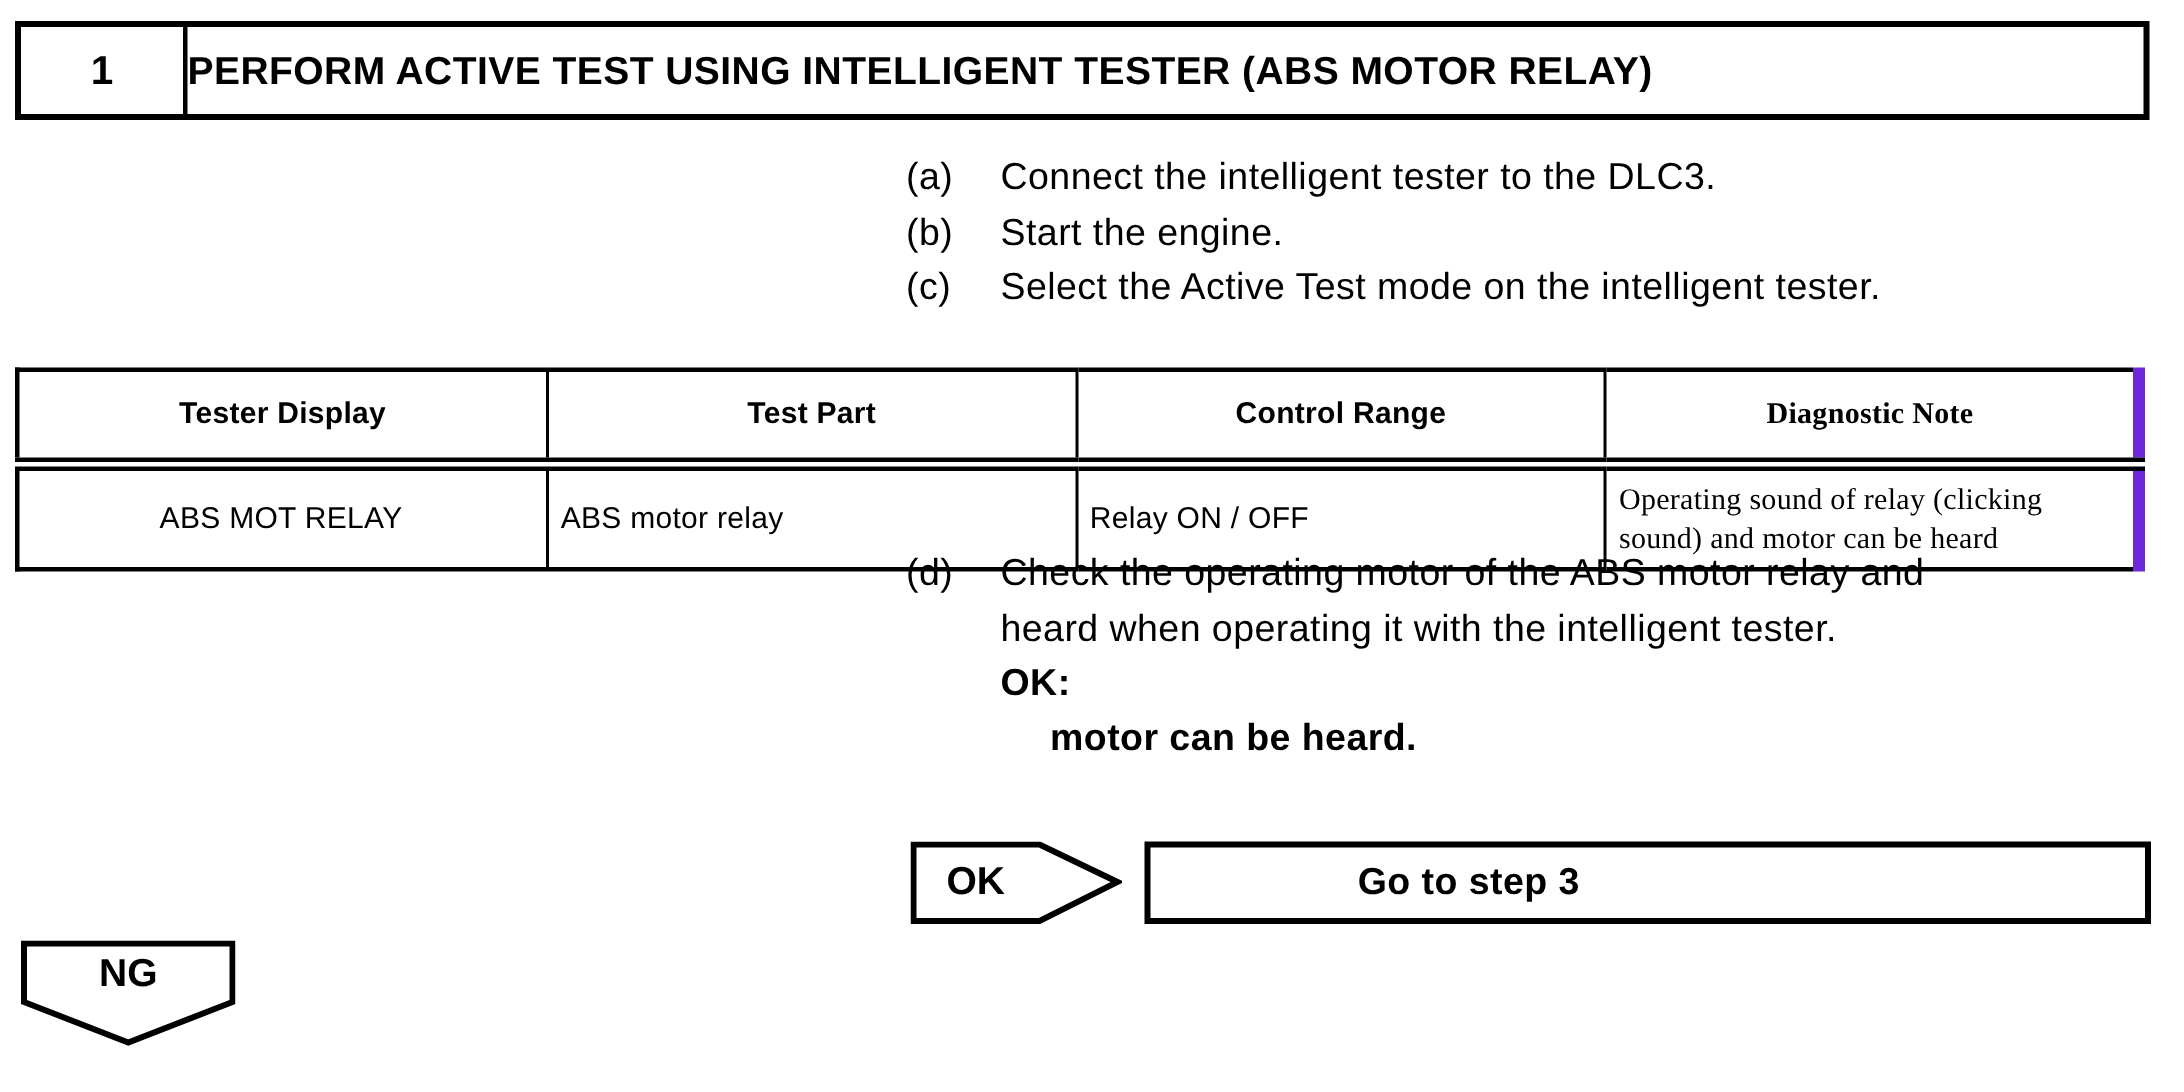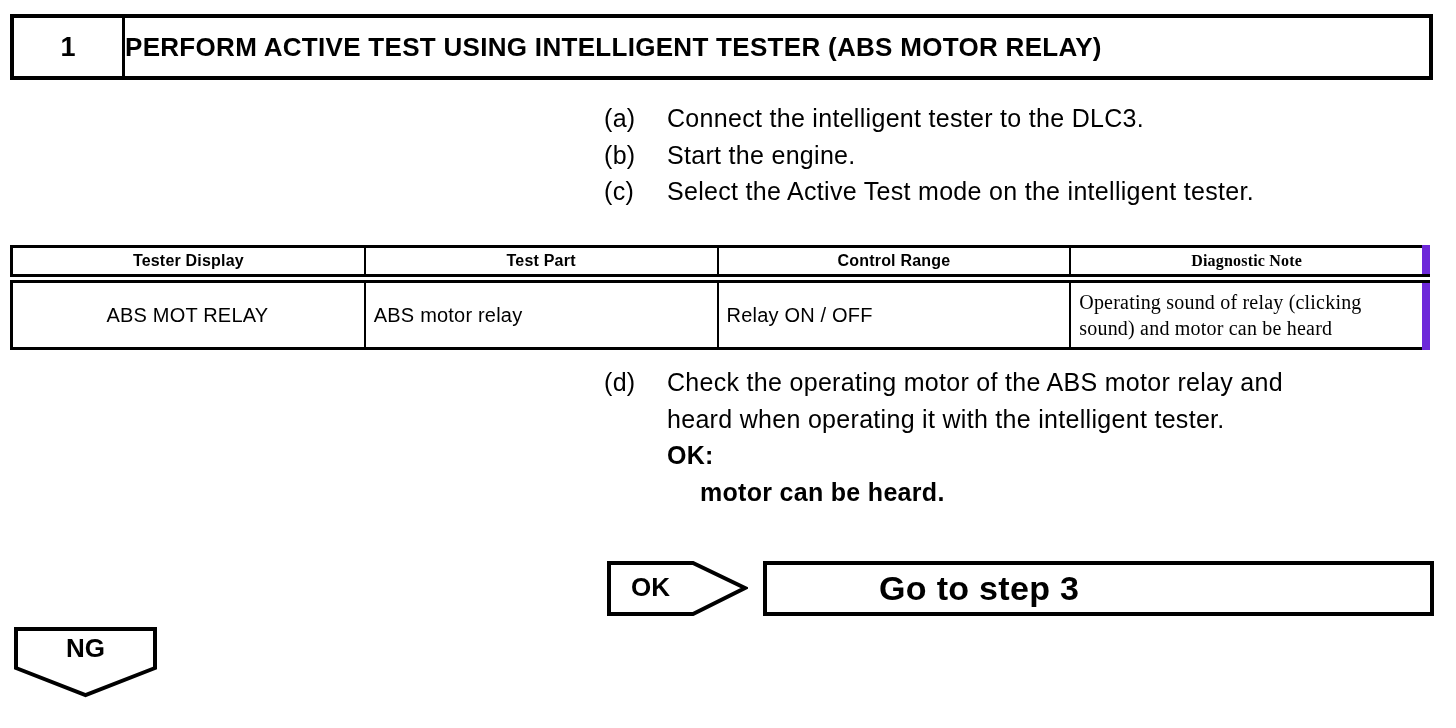--- a/index.html
+++ b/index.html
@@ -82,24 +82,24 @@
     table-layout: fixed;
     background: #fff;
   }
   .spec-table th, .spec-table td {
     border: 2px solid #000;
     width: 25%;
   }
   .spec-table th {
     border-top: 3px solid #000;
     border-bottom: 9px double #000;
-    font-size: 16px;
+    font-size: 20px;
     font-weight: bold;
     text-align: center;
-    padding: 4px 4px;
+    padding: 17px 4px;
     letter-spacing: 0.2px;
   }
   .spec-table th:first-child, .spec-table td:first-child { border-left: 3px solid #000; }
   .spec-table th:last-child,  .spec-table td:last-child  { border-right: 8px solid #6d28d9; font-family: Liberation Serif, serif; }
   .spec-table td {
     border-bottom: 3px solid #000;
     font-size: 20px;
     height: 56px;
     padding: 4px 10px 4px 8px;
     text-align: left;
@@ -146,21 +146,21 @@
     left: 763px; top: 561px;
     width: 663px; height: 47px;
     border: 4px solid #000;
     display: flex;
     align-items: center;
     background: #fff;
   }
   .goto-box .goto-inner {
     width: 64%;
     text-align: center;
-    font-size: 34px;
+    font-size: 25px;
     font-weight: bold;
     letter-spacing: 0.3px;
   }
   .ng-arrow-wrap {
     position: absolute;
     left: 14px; top: 627px;
     width: 143px; height: 71px;
   }
   .ng-arrow-wrap .badge-label {
     position: absolute;

